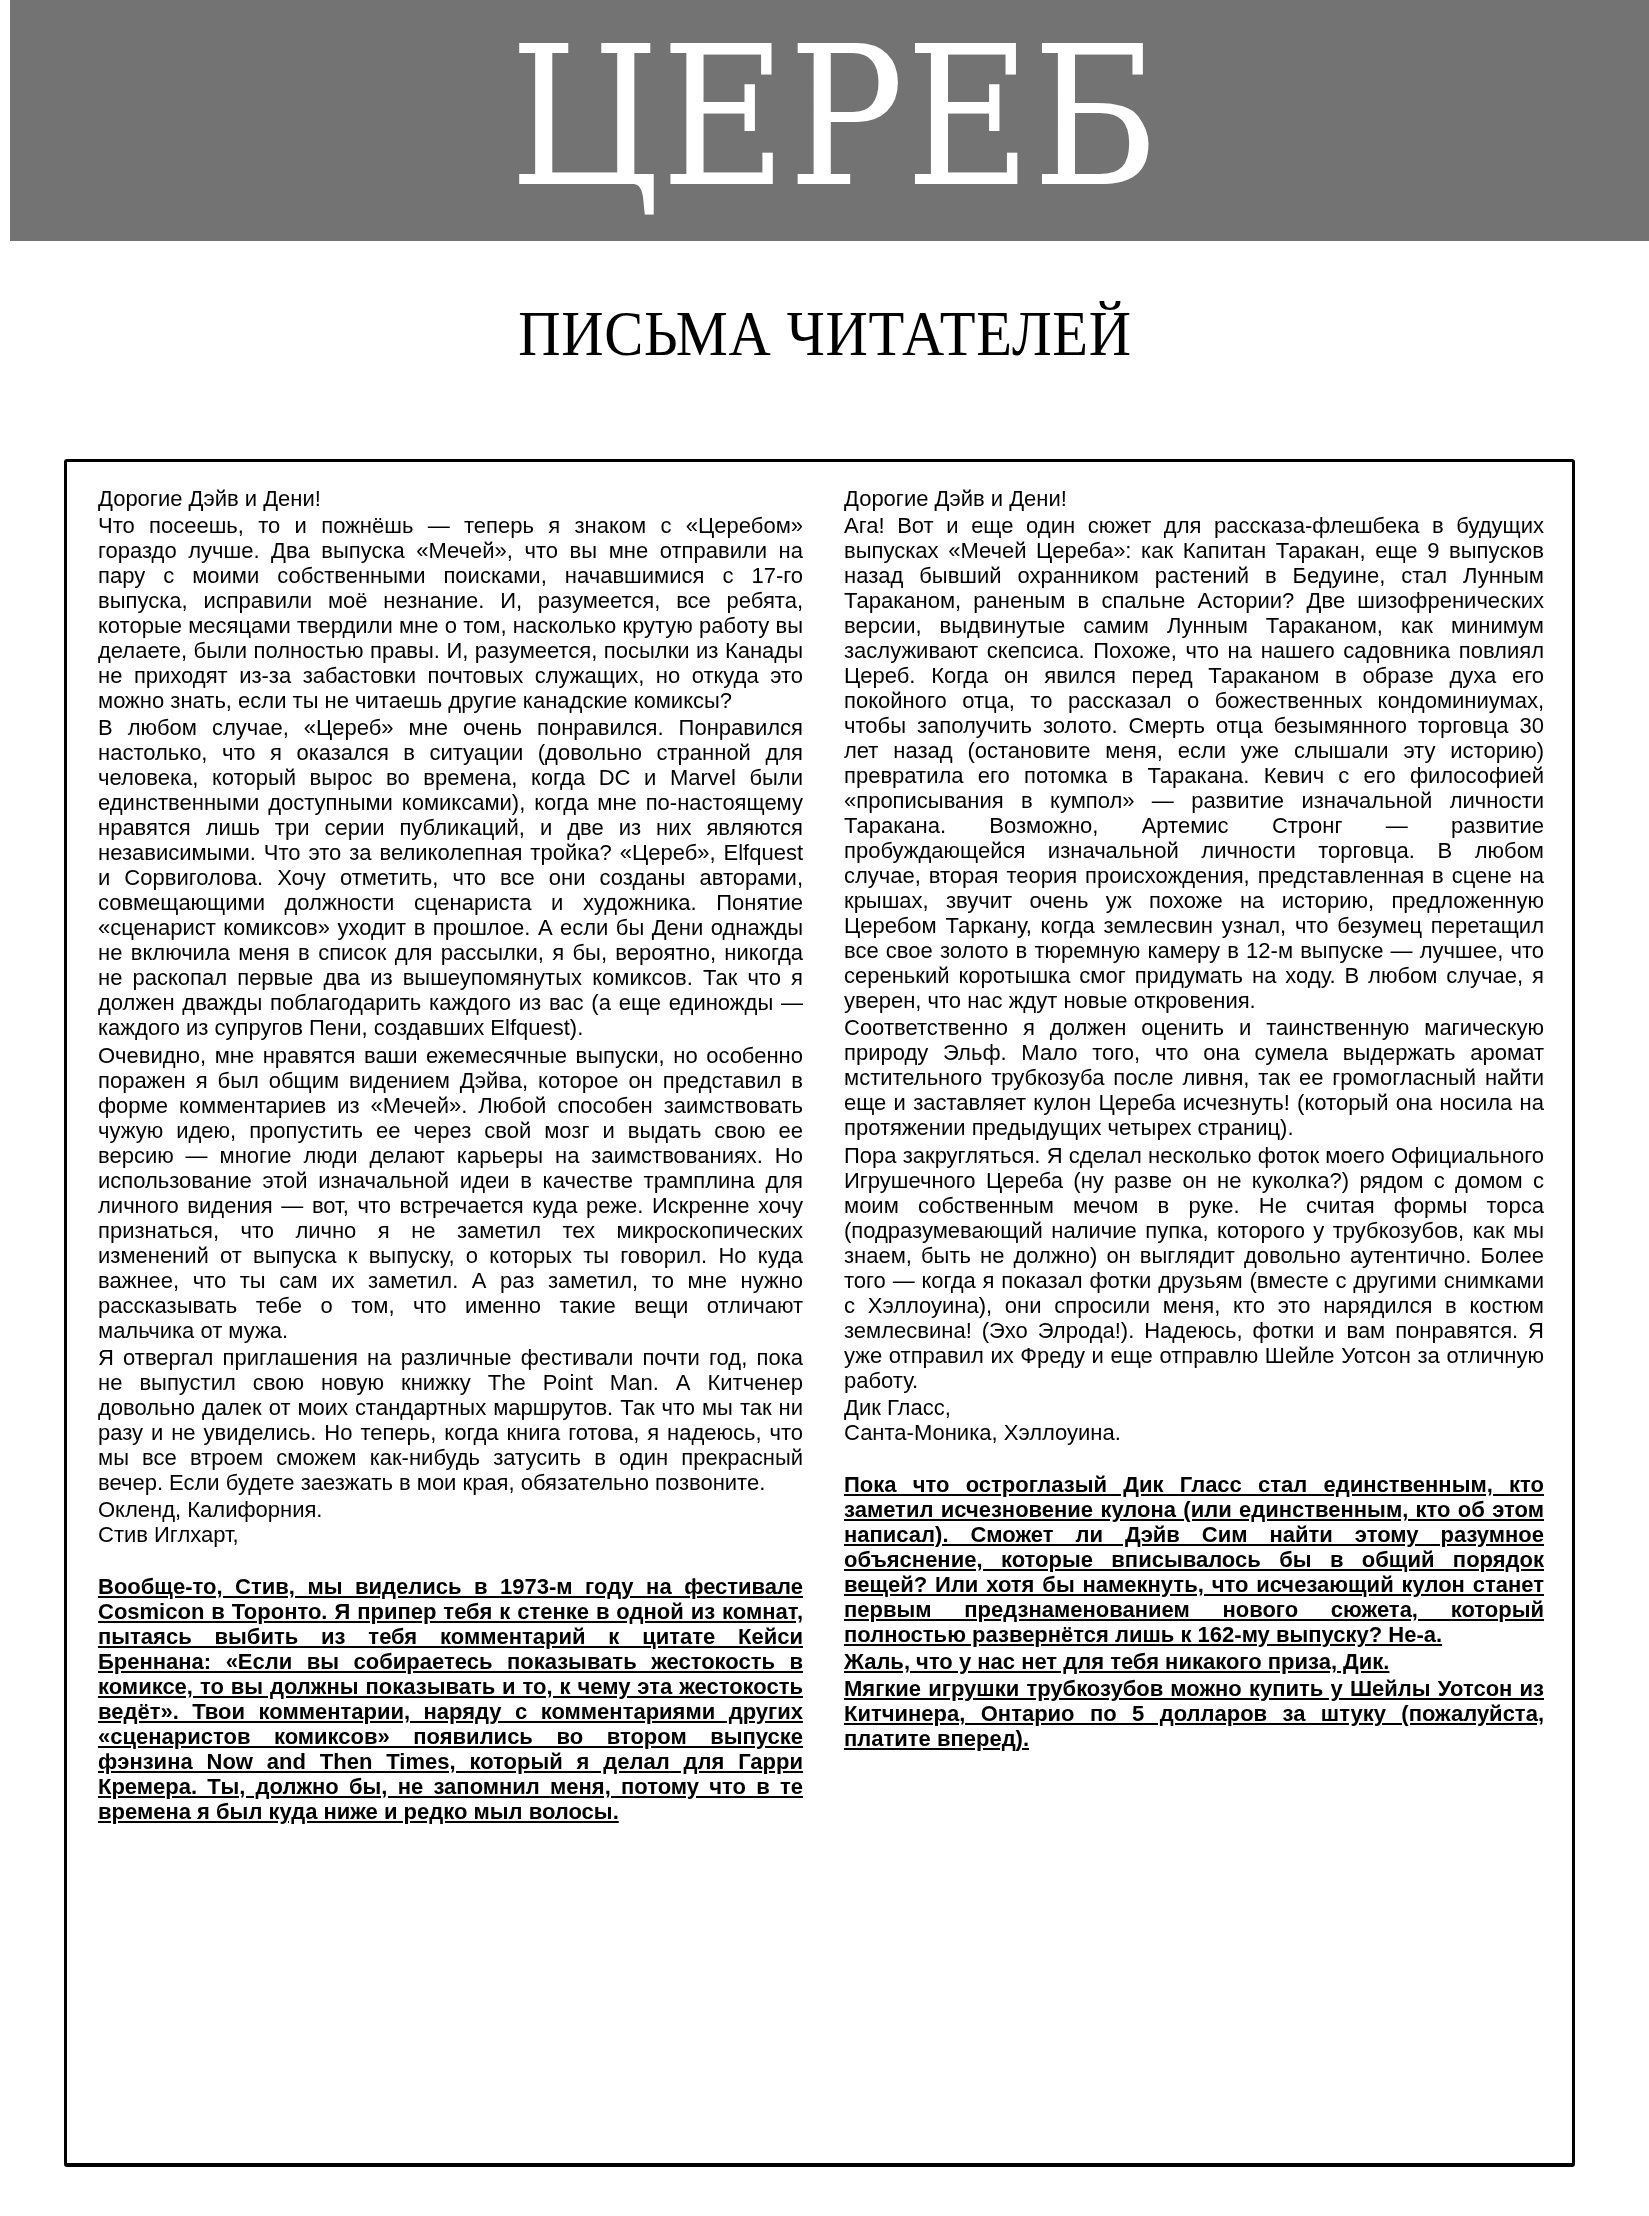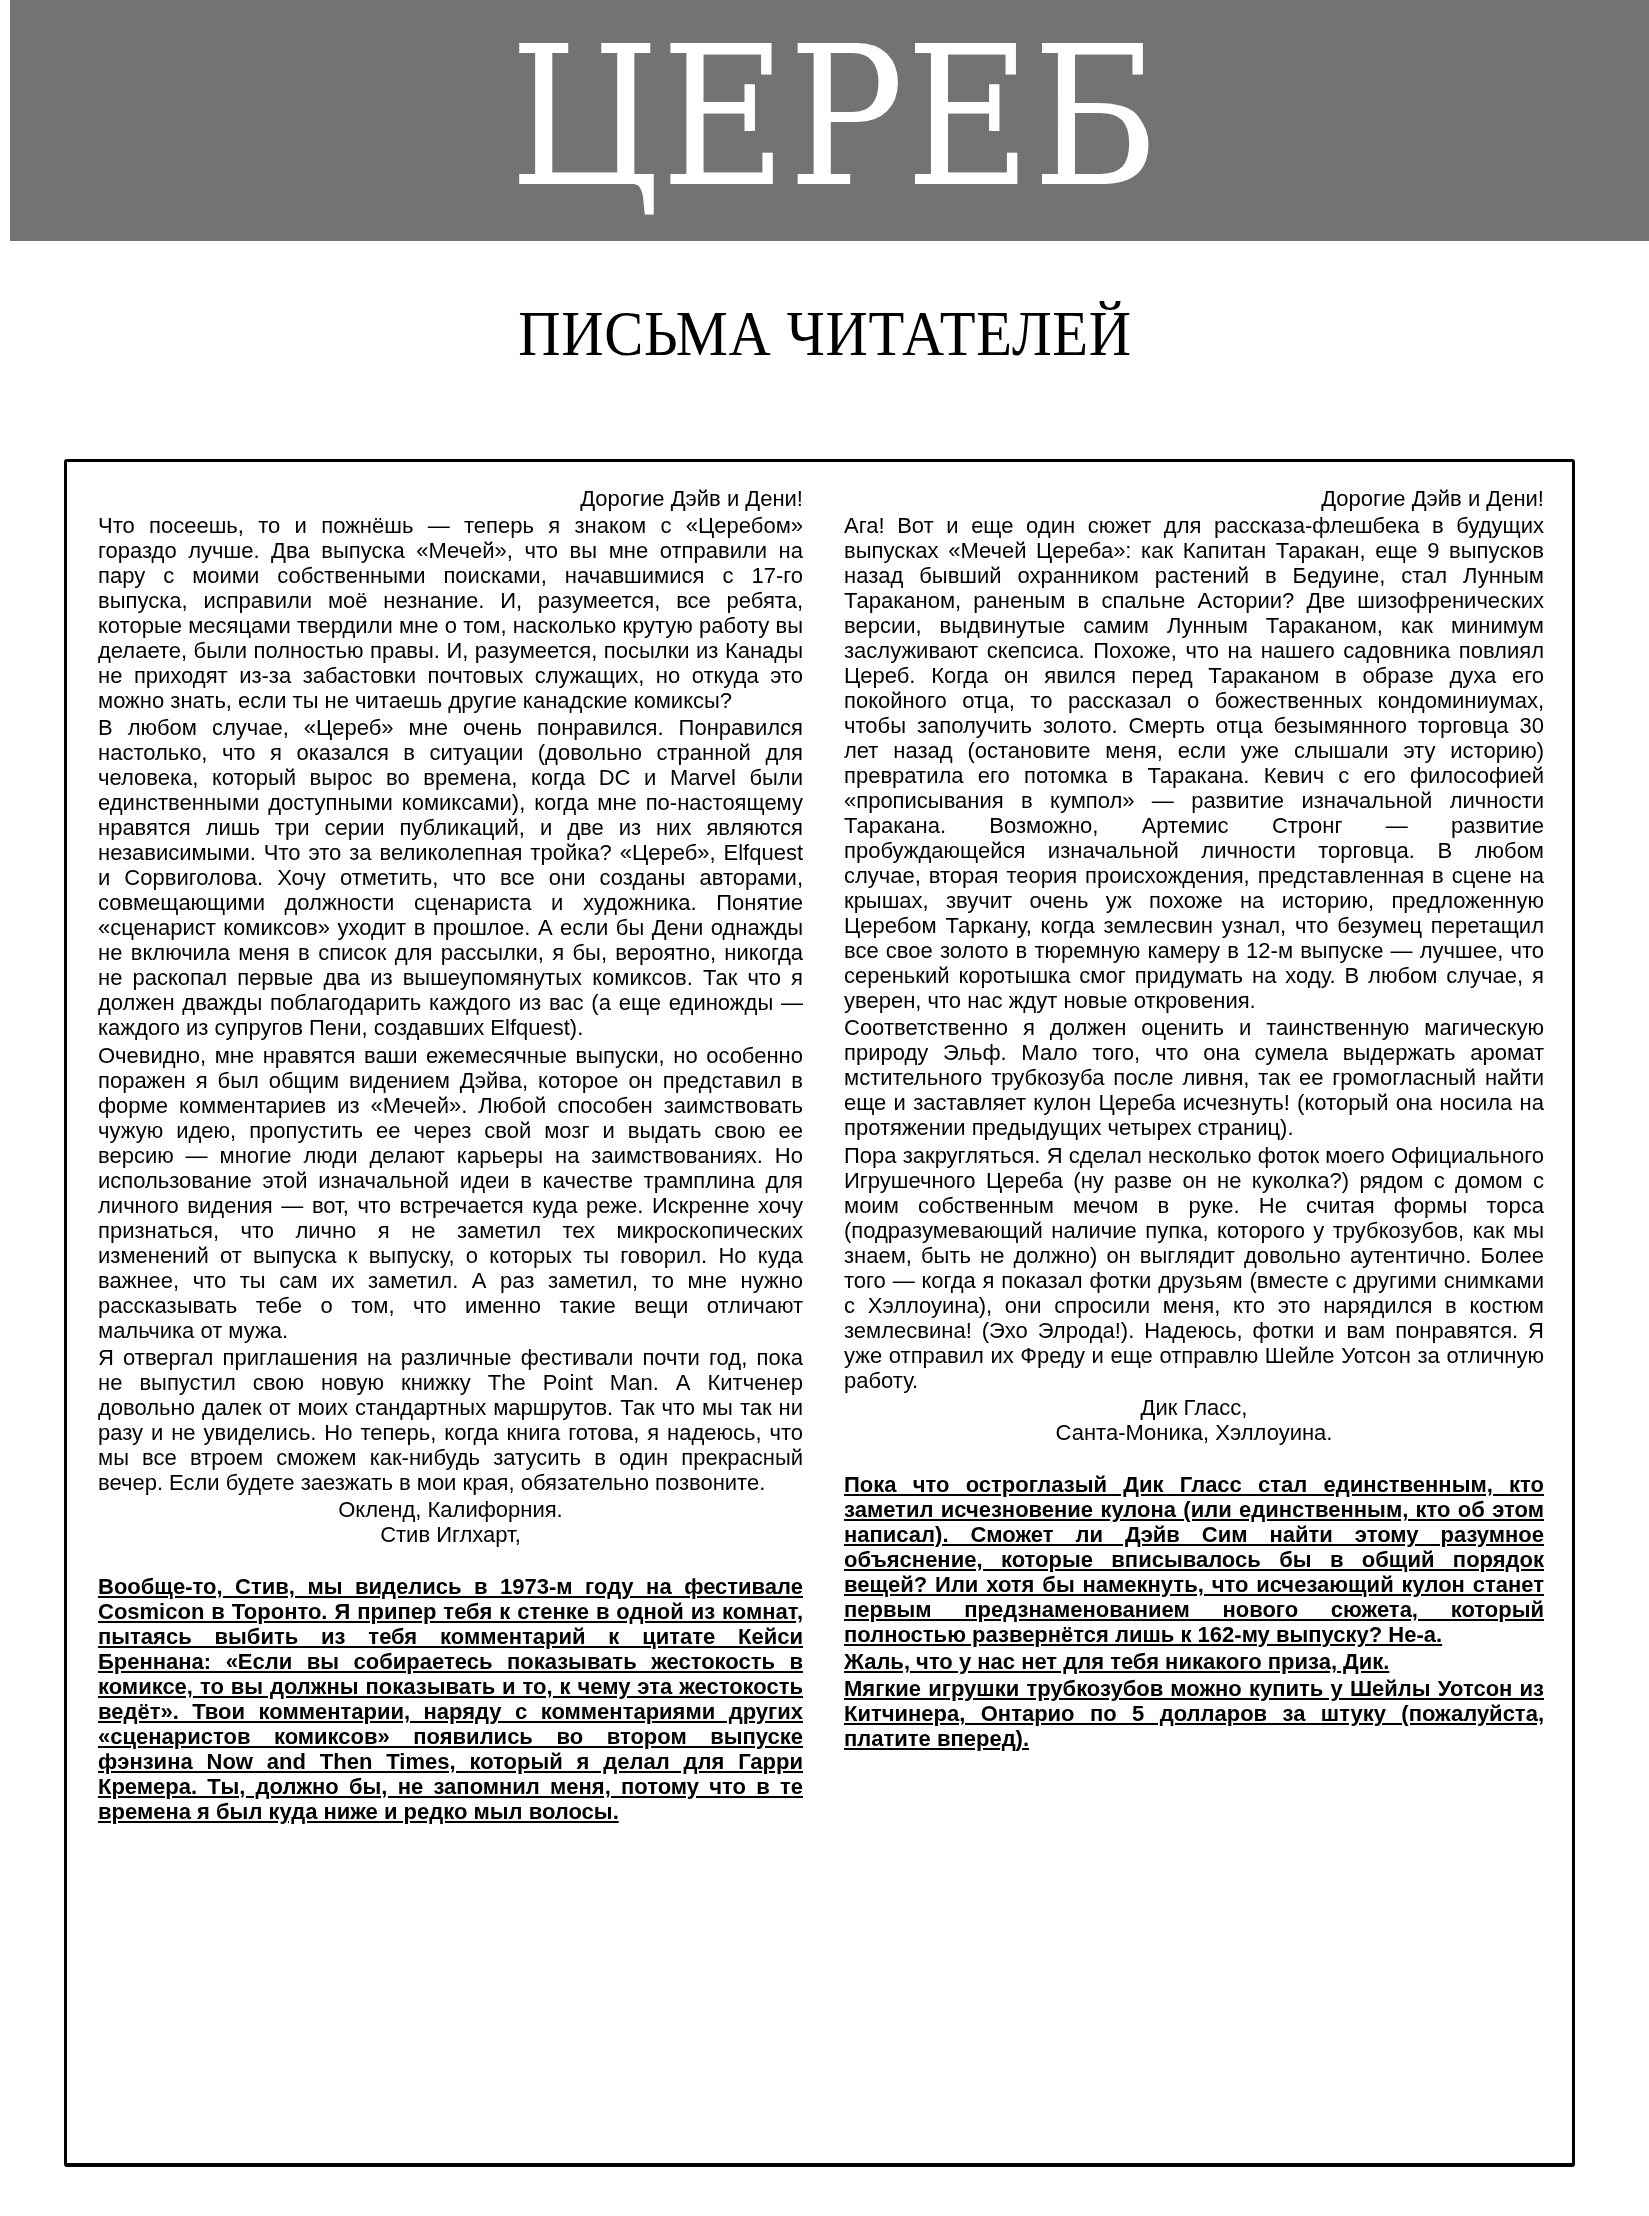--- a/index.html
+++ b/index.html
@@ -63,29 +63,29 @@
       font-size: 22px;
       line-height: 25px;
       text-align: justify;
       hyphens: manual;
     }
     .column.left { left: 31px; width: 705px; }
     .column.right { left: 777px; width: 700px; }
     .column p {
       margin: 0 0 2.2px 0;
     }
-    .signature p { margin: 0; text-align: center; }
+    .signature p { margin: 0; text-align: left; }
     .signature { margin-bottom: 2.2px; }
     .reply {
       margin-top: 27px;
       font-weight: bold;
       text-decoration: underline;
     }
     .reply p { margin: 0 0 2.2px 0; }
-    .greeting { text-align: right; }
+    .greeting { text-align: left; }
   </style>
 </head>
 <body>
 
 <header class="masthead">
   <div class="masthead-logo">ЦЕРЕБ</div>
 </header>
 
 <h1 class="page-title" style="margin:0;font-weight:normal;">ПИСЬМА ЧИТАТЕЛЕЙ</h1>
 

